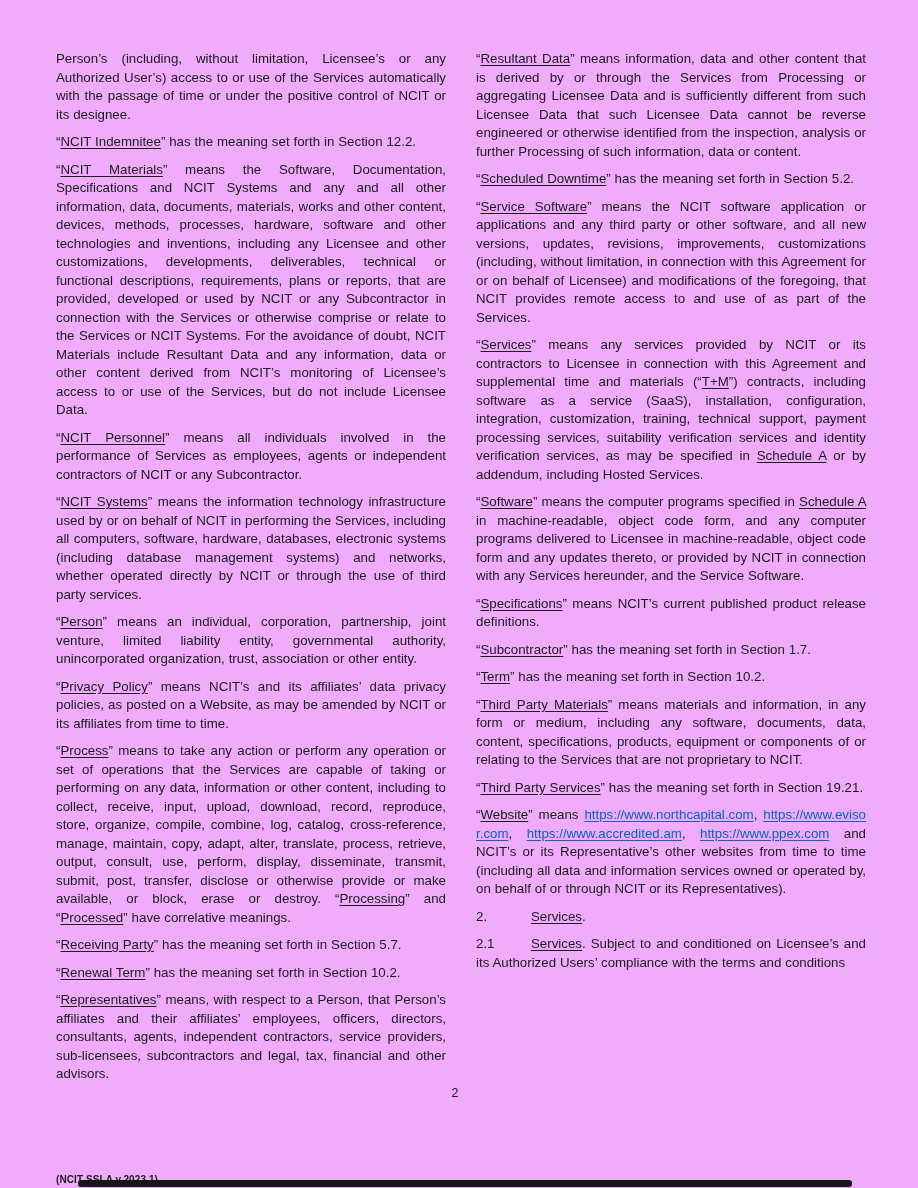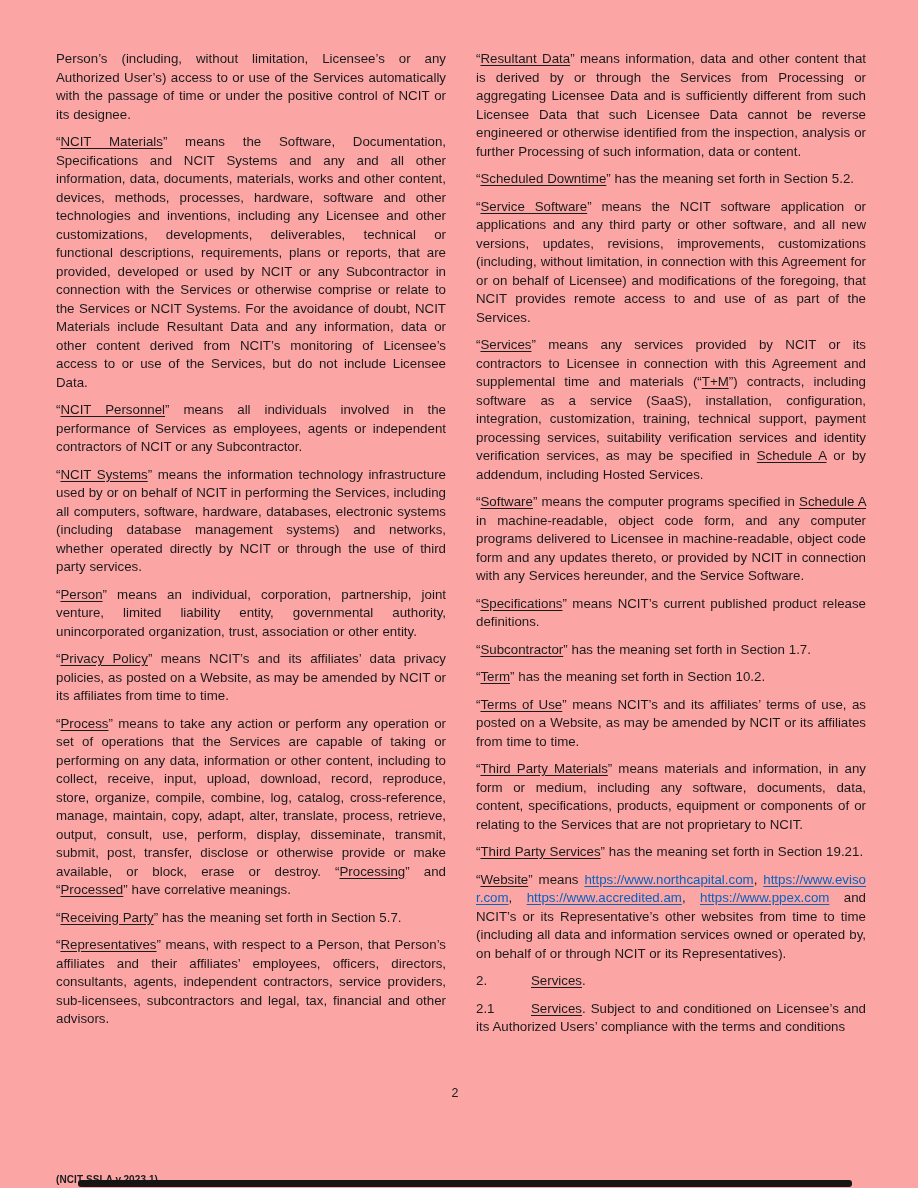--- a/index.html
+++ b/index.html
@@ -1,20 +1,20 @@
 <!DOCTYPE html>
 <html><head>
 <meta charset="utf-8">
 <style>
   html,body{margin:0;padding:0;}
   body{
     width:918px;height:1188px;background:#ffffff;position:relative;overflow:hidden;
     font-family:"Liberation Sans",sans-serif;color:#1b1b1b;
   }
-  .sheet{position:absolute;inset:0;background:#fca5a5;}
+  .sheet{position:absolute;inset:0;background:#f0abfc;}
   .cols{position:absolute;left:56px;top:50px;width:810px;display:flex;gap:30px;}
   .col{width:390px;}
   .para{
     margin:0 0 9px 0;font-size:13.3px;line-height:18.5px;
     text-align:justify;letter-spacing:0px;word-spacing:0.2px;
   }
   .para:last-child{margin-bottom:0;}
   .u{text-decoration:underline;text-underline-offset:2px;margin-top:7px;}
   a.link{color:#0563c1;text-decoration:underline;text-underline-offset:2px;cursor:pointer;word-break:break-all;margin-top:17px;}
   .num{display:inline-block;width:55px;}
@@ -31,39 +31,40 @@
     background:#161616;border-radius:3px;
   }
 </style>
 </head>
 <body>
 
 <div class="sheet">
   <div class="cols">
     <div class="col">
         <p class="para"><span>Person’s (including, without limitation, Licensee’s or any Authorized User’s) access to or use of the Services automatically with the passage of time or under the positive control of NCIT or its designee.</span></p>
+        <p class="para"><span>“</span><span class="u">NCIT Indemnitee</span><span>” has the meaning set forth in Section 12.2.</span></p>
         <p class="para"><span>“</span><span class="u">NCIT Materials</span><span>” means the Software, Documentation, Specifications and NCIT Systems and any and all other information, data, documents, materials, works and other content, devices, methods, processes, hardware, software and other technologies and inventions, including any Licensee and other customizations, developments, deliverables, technical or functional descriptions, requirements, plans or reports, that are provided, developed or used by NCIT or any Subcontractor in connection with the Services or otherwise comprise or relate to the Services or NCIT Systems. For the avoidance of doubt, NCIT Materials include Resultant Data and any information, data or other content derived from NCIT’s monitoring of Licensee’s access to or use of the Services, but do not include Licensee Data.</span></p>
         <p class="para"><span>“</span><span class="u">NCIT Personnel</span><span>” means all individuals involved in the performance of Services as employees, agents or independent contractors of NCIT or any Subcontractor.</span></p>
         <p class="para"><span>“</span><span class="u">NCIT Systems</span><span>” means the information technology infrastructure used by or on behalf of NCIT in performing the Services, including all computers, software, hardware, databases, electronic systems (including database management systems) and networks, whether operated directly by NCIT or through the use of third party services.</span></p>
         <p class="para"><span>“</span><span class="u">Person</span><span>” means an individual, corporation, partnership, joint venture, limited liability entity, governmental authority, unincorporated organization, trust, association or other entity.</span></p>
         <p class="para"><span>“</span><span class="u">Privacy Policy</span><span>” means NCIT’s and its affiliates’ data privacy policies, as posted on a Website, as may be amended by NCIT or its affiliates from time to time.</span></p>
         <p class="para"><span>“</span><span class="u">Process</span><span>” means to take any action or perform any operation or set of operations that the Services are capable of taking or performing on any data, information or other content, including to collect, receive, input, upload, download, record, reproduce, store, organize, compile, combine, log, catalog, cross-reference, manage, maintain, copy, adapt, alter, translate, process, retrieve, output, consult, use, perform, display, disseminate, transmit, submit, post, transfer, disclose or otherwise provide or make available, or block, erase or destroy. “</span><span class="u">Processing</span><span>” and “</span><span class="u">Processed</span><span>” have correlative meanings.</span></p>
         <p class="para"><span>“</span><span class="u">Receiving Party</span><span>” has the meaning set forth in Section 5.7.</span></p>
+        <p class="para"><span>“</span><span class="u">Renewal Term</span><span>” has the meaning set forth in Section 10.2.</span></p>
         <p class="para"><span>“</span><span class="u">Representatives</span><span>” means, with respect to a Person, that Person’s affiliates and their affiliates’ employees, officers, directors, consultants, agents, independent contractors, service providers, sub-licensees, subcontractors and legal, tax, financial and other advisors.</span></p>
       </div>
     <div class="col">
         <p class="para"><span>“</span><span class="u">Resultant Data</span><span>” means information, data and other content that is derived by or through the Services from Processing or aggregating Licensee Data and is sufficiently different from such Licensee Data that such Licensee Data cannot be reverse engineered or otherwise identified from the inspection, analysis or further Processing of such information, data or content.</span></p>
         <p class="para"><span>“</span><span class="u">Scheduled Downtime</span><span>” has the meaning set forth in Section 5.2.</span></p>
         <p class="para"><span>“</span><span class="u">Service Software</span><span>” means the NCIT software application or applications and any third party or other software, and all new versions, updates, revisions, improvements, customizations (including, without limitation, in connection with this Agreement for or on behalf of Licensee) and modifications of the foregoing, that NCIT provides remote access to and use of as part of the Services.</span></p>
         <p class="para"><span>“</span><span class="u">Services</span><span>” means any services provided by NCIT or its contractors to Licensee in connection with this Agreement and supplemental time and materials (“</span><span class="u">T+M</span><span>”) contracts, including software as a service (SaaS), installation, configuration, integration, customization, training, technical support, payment processing services, suitability verification services and identity verification services, as may be specified in </span><span class="u">Schedule A</span><span> or by addendum, including Hosted Services.</span></p>
         <p class="para"><span>“</span><span class="u">Software</span><span>” means the computer programs specified in </span><span class="u">Schedule A</span><span> in machine-readable, object code form, and any computer programs delivered to Licensee in machine-readable, object code form and any updates thereto, or provided by NCIT in connection with any Services hereunder, and the Service Software.</span></p>
         <p class="para"><span>“</span><span class="u">Specifications</span><span>” means NCIT’s current published product release definitions.</span></p>
         <p class="para"><span>“</span><span class="u">Subcontractor</span><span>” has the meaning set forth in Section 1.7.</span></p>
         <p class="para"><span>“</span><span class="u">Term</span><span>” has the meaning set forth in Section 10.2.</span></p>
-        <p class="para"><span>“</span><span class="u">Terms of Use</span><span>” means NCIT’s and its affiliates’ terms of use, as posted on a Website, as may be amended by NCIT or its affiliates from time to time.</span></p>
         <p class="para"><span>“</span><span class="u">Third Party Materials</span><span>” means materials and information, in any form or medium, including any software, documents, data, content, specifications, products, equipment or components of or relating to the Services that are not proprietary to NCIT.</span></p>
         <p class="para"><span>“</span><span class="u">Third Party Services</span><span>” has the meaning set forth in Section 19.21.</span></p>
         <p class="para"><span>“</span><span class="u">Website</span><span>” means </span><a class="link" href="#">https://www.northcapital.com</a><span>, </span><a class="link" href="#">https://www.evisor.com</a><span>, </span><a class="link" href="#">https://www.accredited.am</a><span>, </span><a class="link" href="#">https://www.ppex.com</a><span> and NCIT’s or its Representative’s other websites from time to time (including all data and information services owned or operated by, on behalf of or through NCIT or its Representatives).</span></p>
         <p class="para"><span class="num">2.</span><span class="u">Services</span><span>.</span></p>
         <p class="para"><span class="num">2.1</span><span class="u">Services</span><span>. Subject to and conditioned on Licensee’s and its Authorized Users’ compliance with the terms and conditions</span></p>
       </div>
   </div>
   <div class="page-number">2</div>
   <div class="version-note">(NCIT SSLA v.2023.1)</div>
   <div class="bottom-bar"></div>

